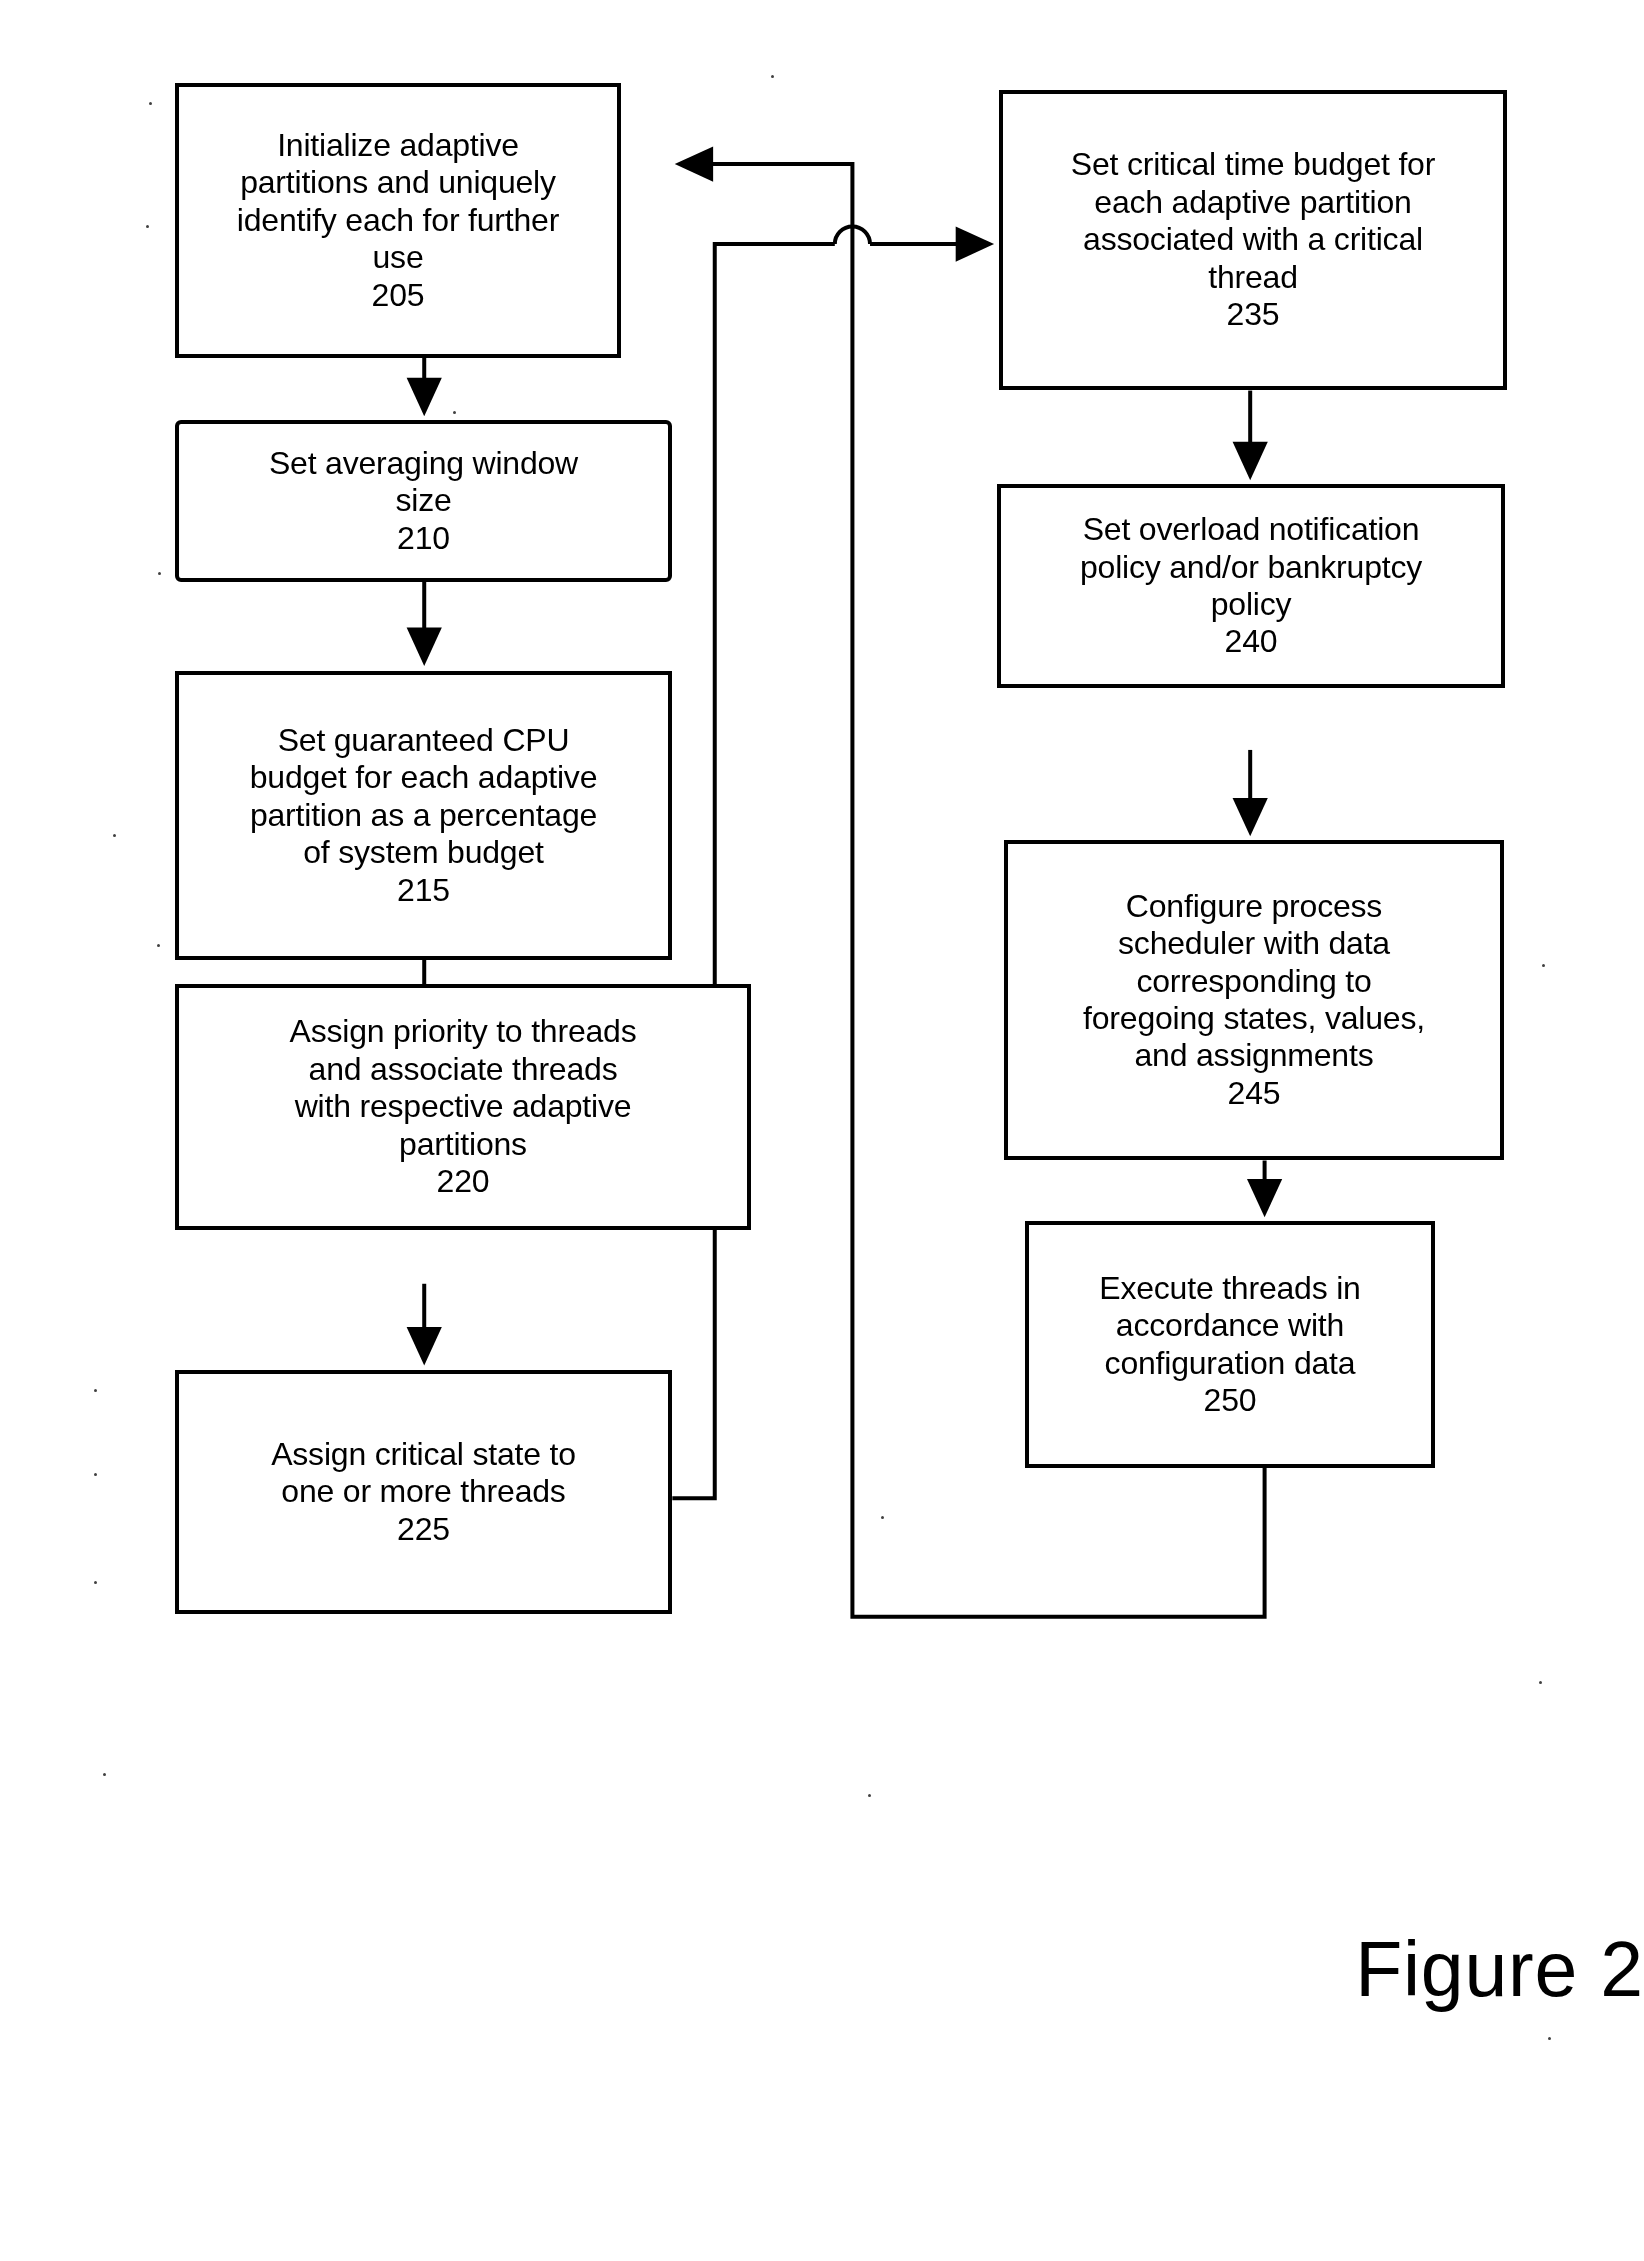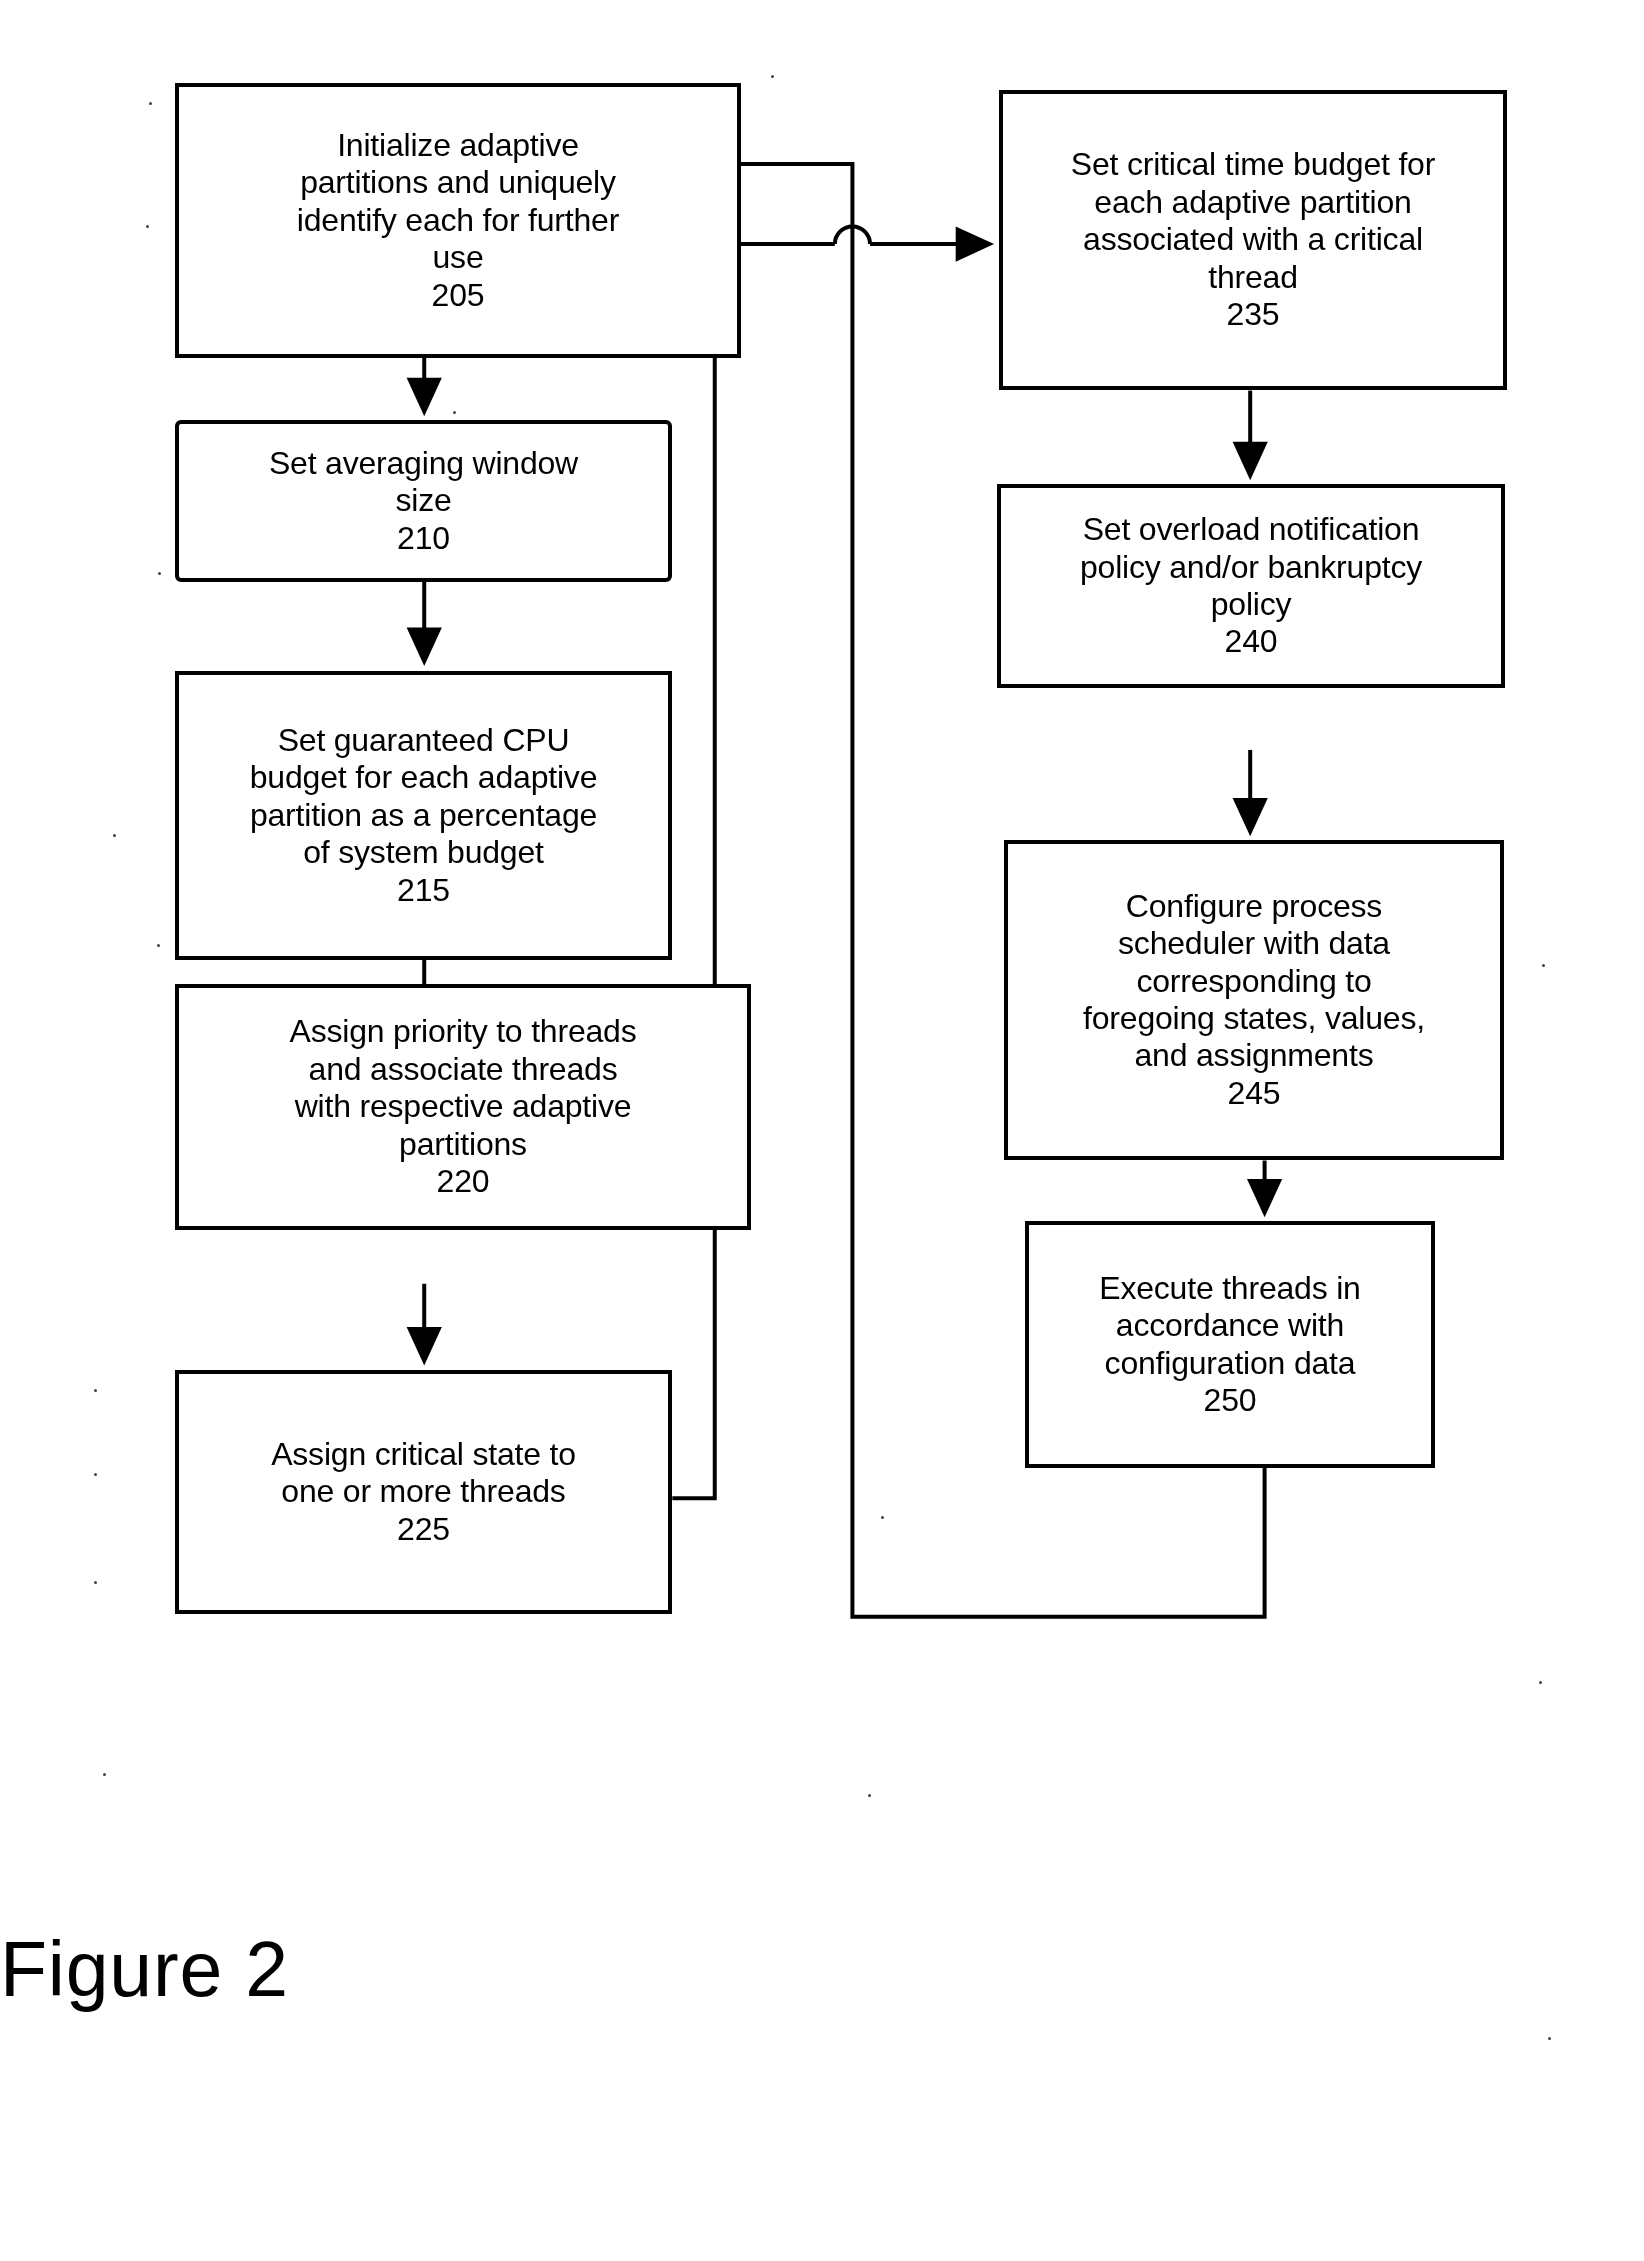--- a/index.html
+++ b/index.html
@@ -41,36 +41,36 @@
     letter-spacing: -0.2px;
     padding: 4.8px 8px;
   }
   .box .body-text {
     white-space: pre-line;
   }
   .box .ref-num {
     display: block;
   }
   
-  #box-205 { left: 175px;  top: 83px;  width: 566px;  height: 275px; }
+  #box-205 { left: 175px;  top: 83px;  width: 446px;  height: 275px; }
   #box-210 { left: 175px;  top: 420px;  width: 497px;  height: 162px; border-radius: 6px; }
   #box-215 { left: 175px;  top: 671px;  width: 497px;  height: 289px; }
   #box-220 { left: 175px;  top: 984px; width: 576px;  height: 246px; align-items: center; }
   #box-225 { left: 175px;  top: 1370px; width: 497px;  height: 244px; align-items: center; }
   #box-235 { left: 999px; top: 90px;  width: 508px;  height: 300px; }
   #box-240 { left: 997px; top: 484px;  width: 508px;  height: 204px; }
   #box-245 { left: 1004px; top: 840px; width: 500px;  height: 320px; }
   #box-250 { left: 1025px; top: 1221px; width: 410px;  height: 247px; }
 
   #figure-caption {
     position: absolute;
     left: 0;
     top: 1925px;
     width: 1644px;
-    text-align: left;
+    text-align: right;
     font-family: "Liberation Sans", sans-serif;
     font-size: 77px;
     color: #000000;
     letter-spacing: 0.8px;
   }
   .speck {
     position: absolute;
     width: 3.2px;
     height: 3.2px;
     background: #000000;

